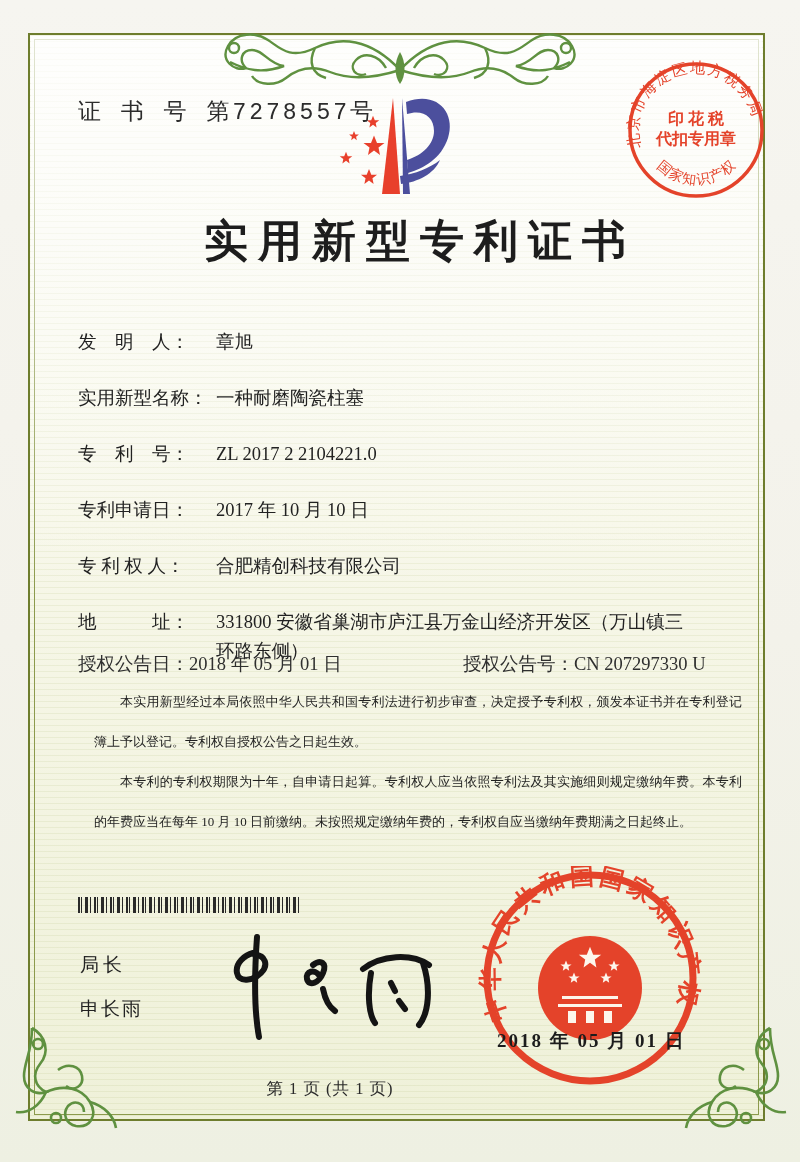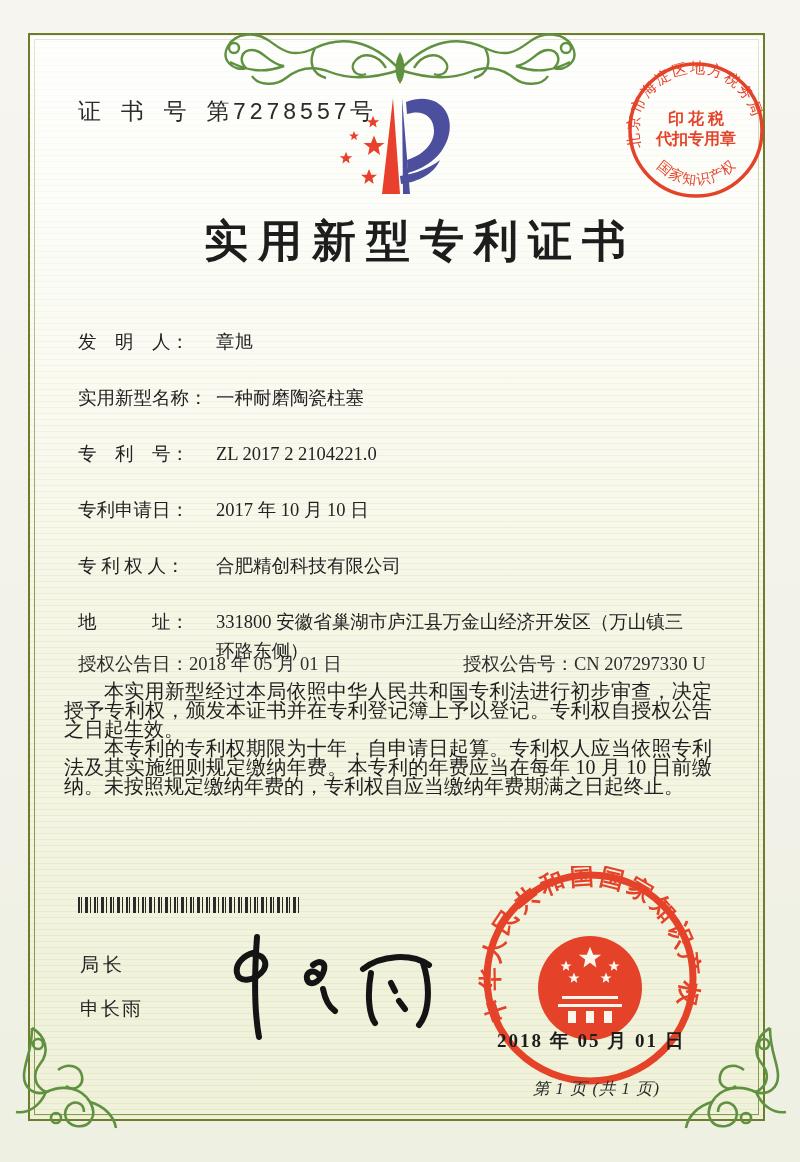--- a/index.html
+++ b/index.html
@@ -38,43 +38,43 @@
     font-size:44px; font-weight:bold; letter-spacing:10px; color:#1d1d1d;
   }
   .fields { position:absolute; left:78px; top:328px; width:660px; font-size:18.5px; color:#222; }
   .field-row { display:flex; margin-bottom:27px; line-height:29px; }
   .field-label { flex:0 0 138px; white-space:pre; }
   .field-value { flex:1; }
   .grant-row { position:absolute; left:78px; top:651px; width:660px; font-size:18.5px; display:flex; }
   .grant-left { white-space:pre;text-align:center; }
   .grant-right { position:absolute; left:377px; white-space:pre;margin-left:8px; }
   .body-text {
-    position:absolute; left:64px; top:682px; width:648px;
-    font-size:20px; line-height:19px; text-align:justify; color:#1f1f1f;
+    position:absolute; left:94px; top:682px; width:648px;
+    font-size:13px; line-height:40px; text-align:justify; color:#1f1f1f;
   }
   .body-text p { text-indent:2em; margin:0; }
   .barcode {
     position:absolute; left:78px; top:897px; width:222px; height:16px;
     background:repeating-linear-gradient(90deg,
       #2a2a2a 0 2px, transparent 2px 3px,
       #2a2a2a 3px 4px, transparent 4px 7px,
       #2a2a2a 7px 10px, transparent 10px 12px,
       #2a2a2a 12px 13px, transparent 13px 16px);
   }
   .signer { position:absolute; left:80px; top:952px; font-size:19px; letter-spacing:4px; color:#222;font-family:Liberation Serif, serif; }
   .signer .name { margin-top:18px; letter-spacing:2px; }
   .signature { position:absolute; left:195px; top:925px; }
   .seal { position:absolute; left:478px; top:866px; }
   .seal-date {
     position:absolute; left:497px; top:1028px; font-size:19px; letter-spacing:2px;
     color:#1c1c1c; font-weight:bold;
   }
   .footer-page {
-    position:absolute; left:0; top:1078px; width:660px; text-align:right;
-    font-size:16.5px; color:#2a2a2a; letter-spacing:1px;font-style:italic;
+    position:absolute; left:0; top:1078px; width:660px; text-align:center;
+    font-size:16.5px; color:#2a2a2a; letter-spacing:1px;
   }
   .stamp-top { position:absolute; left:618px; top:52px; }
   .flourish-top { position:absolute; left:150px; top:18px; }
   .flourish-bl { position:absolute; left:6px; top:1022px; }
   .flourish-br { position:absolute; left:676px; top:1022px; transform:scaleX(-1); }
 </style>
 </head>
 <body>
 
 <div class="page">

